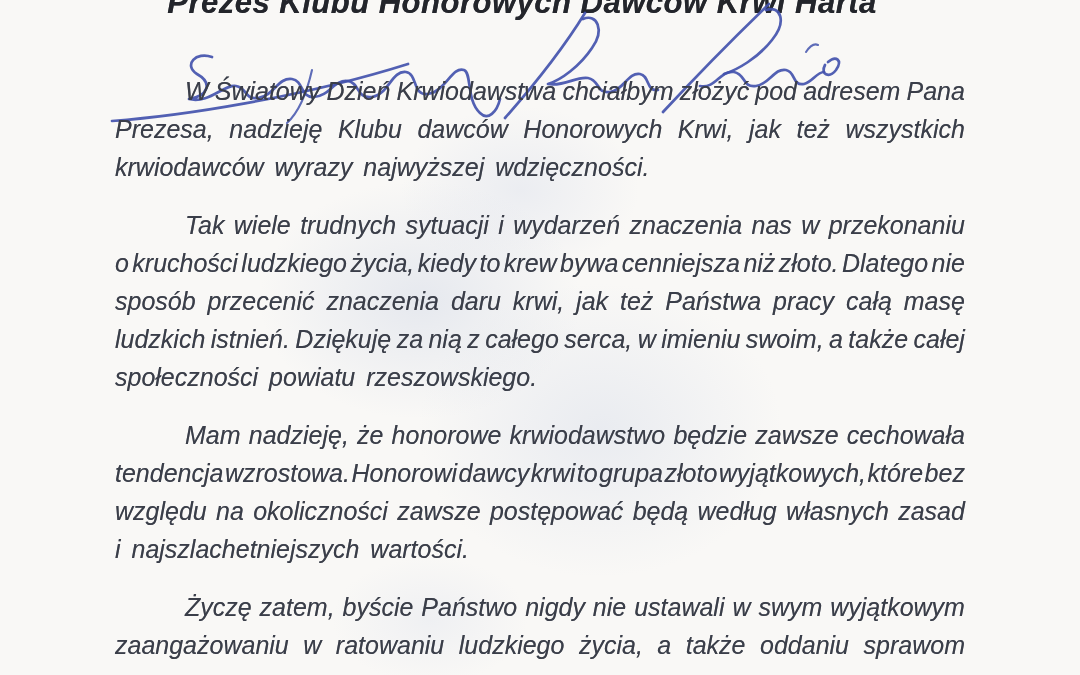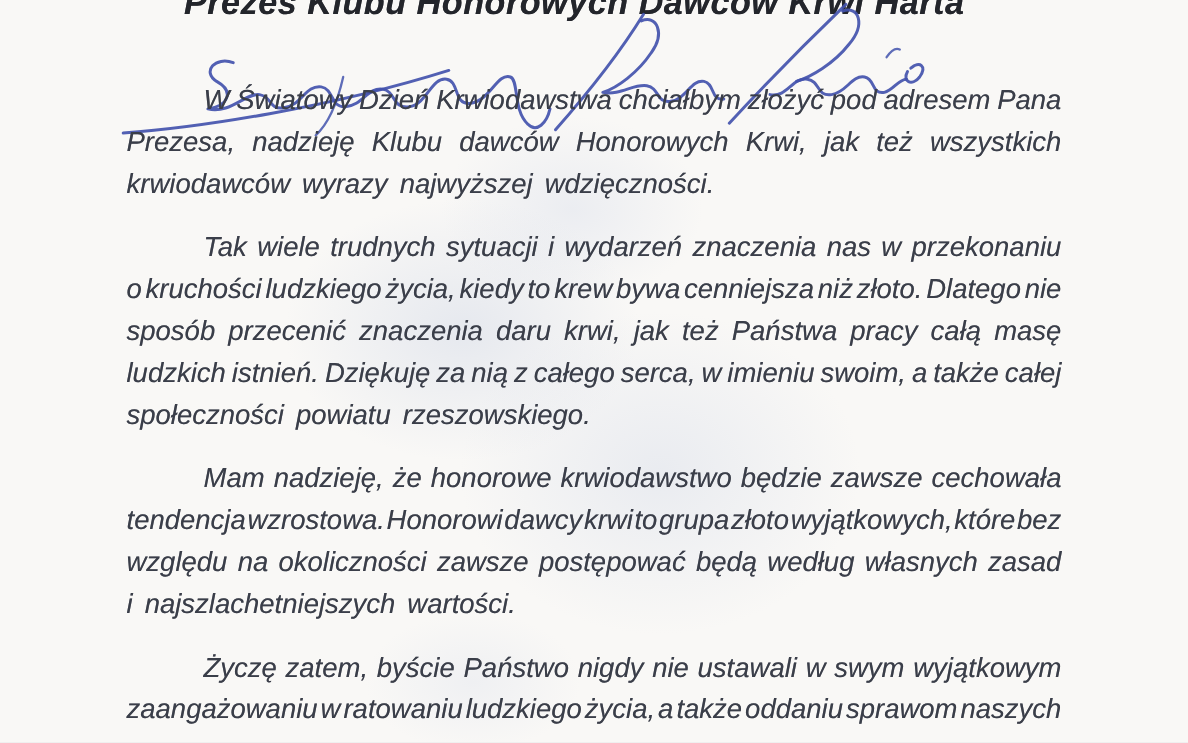--- a/index.html
+++ b/index.html
@@ -236,18 +236,17 @@
       <div class="ln just">
           <span>zaangażowaniu</span>
           <span>w</span>
           <span>ratowaniu</span>
           <span>ludzkiego</span>
           <span>życia,</span>
           <span>a</span>
           <span>także</span>
           <span>oddaniu</span>
           <span>sprawom</span>
-          <span>naszych</span>
         </div>
     </div>
 
   </div>
 </div>
 
 </body></html>

